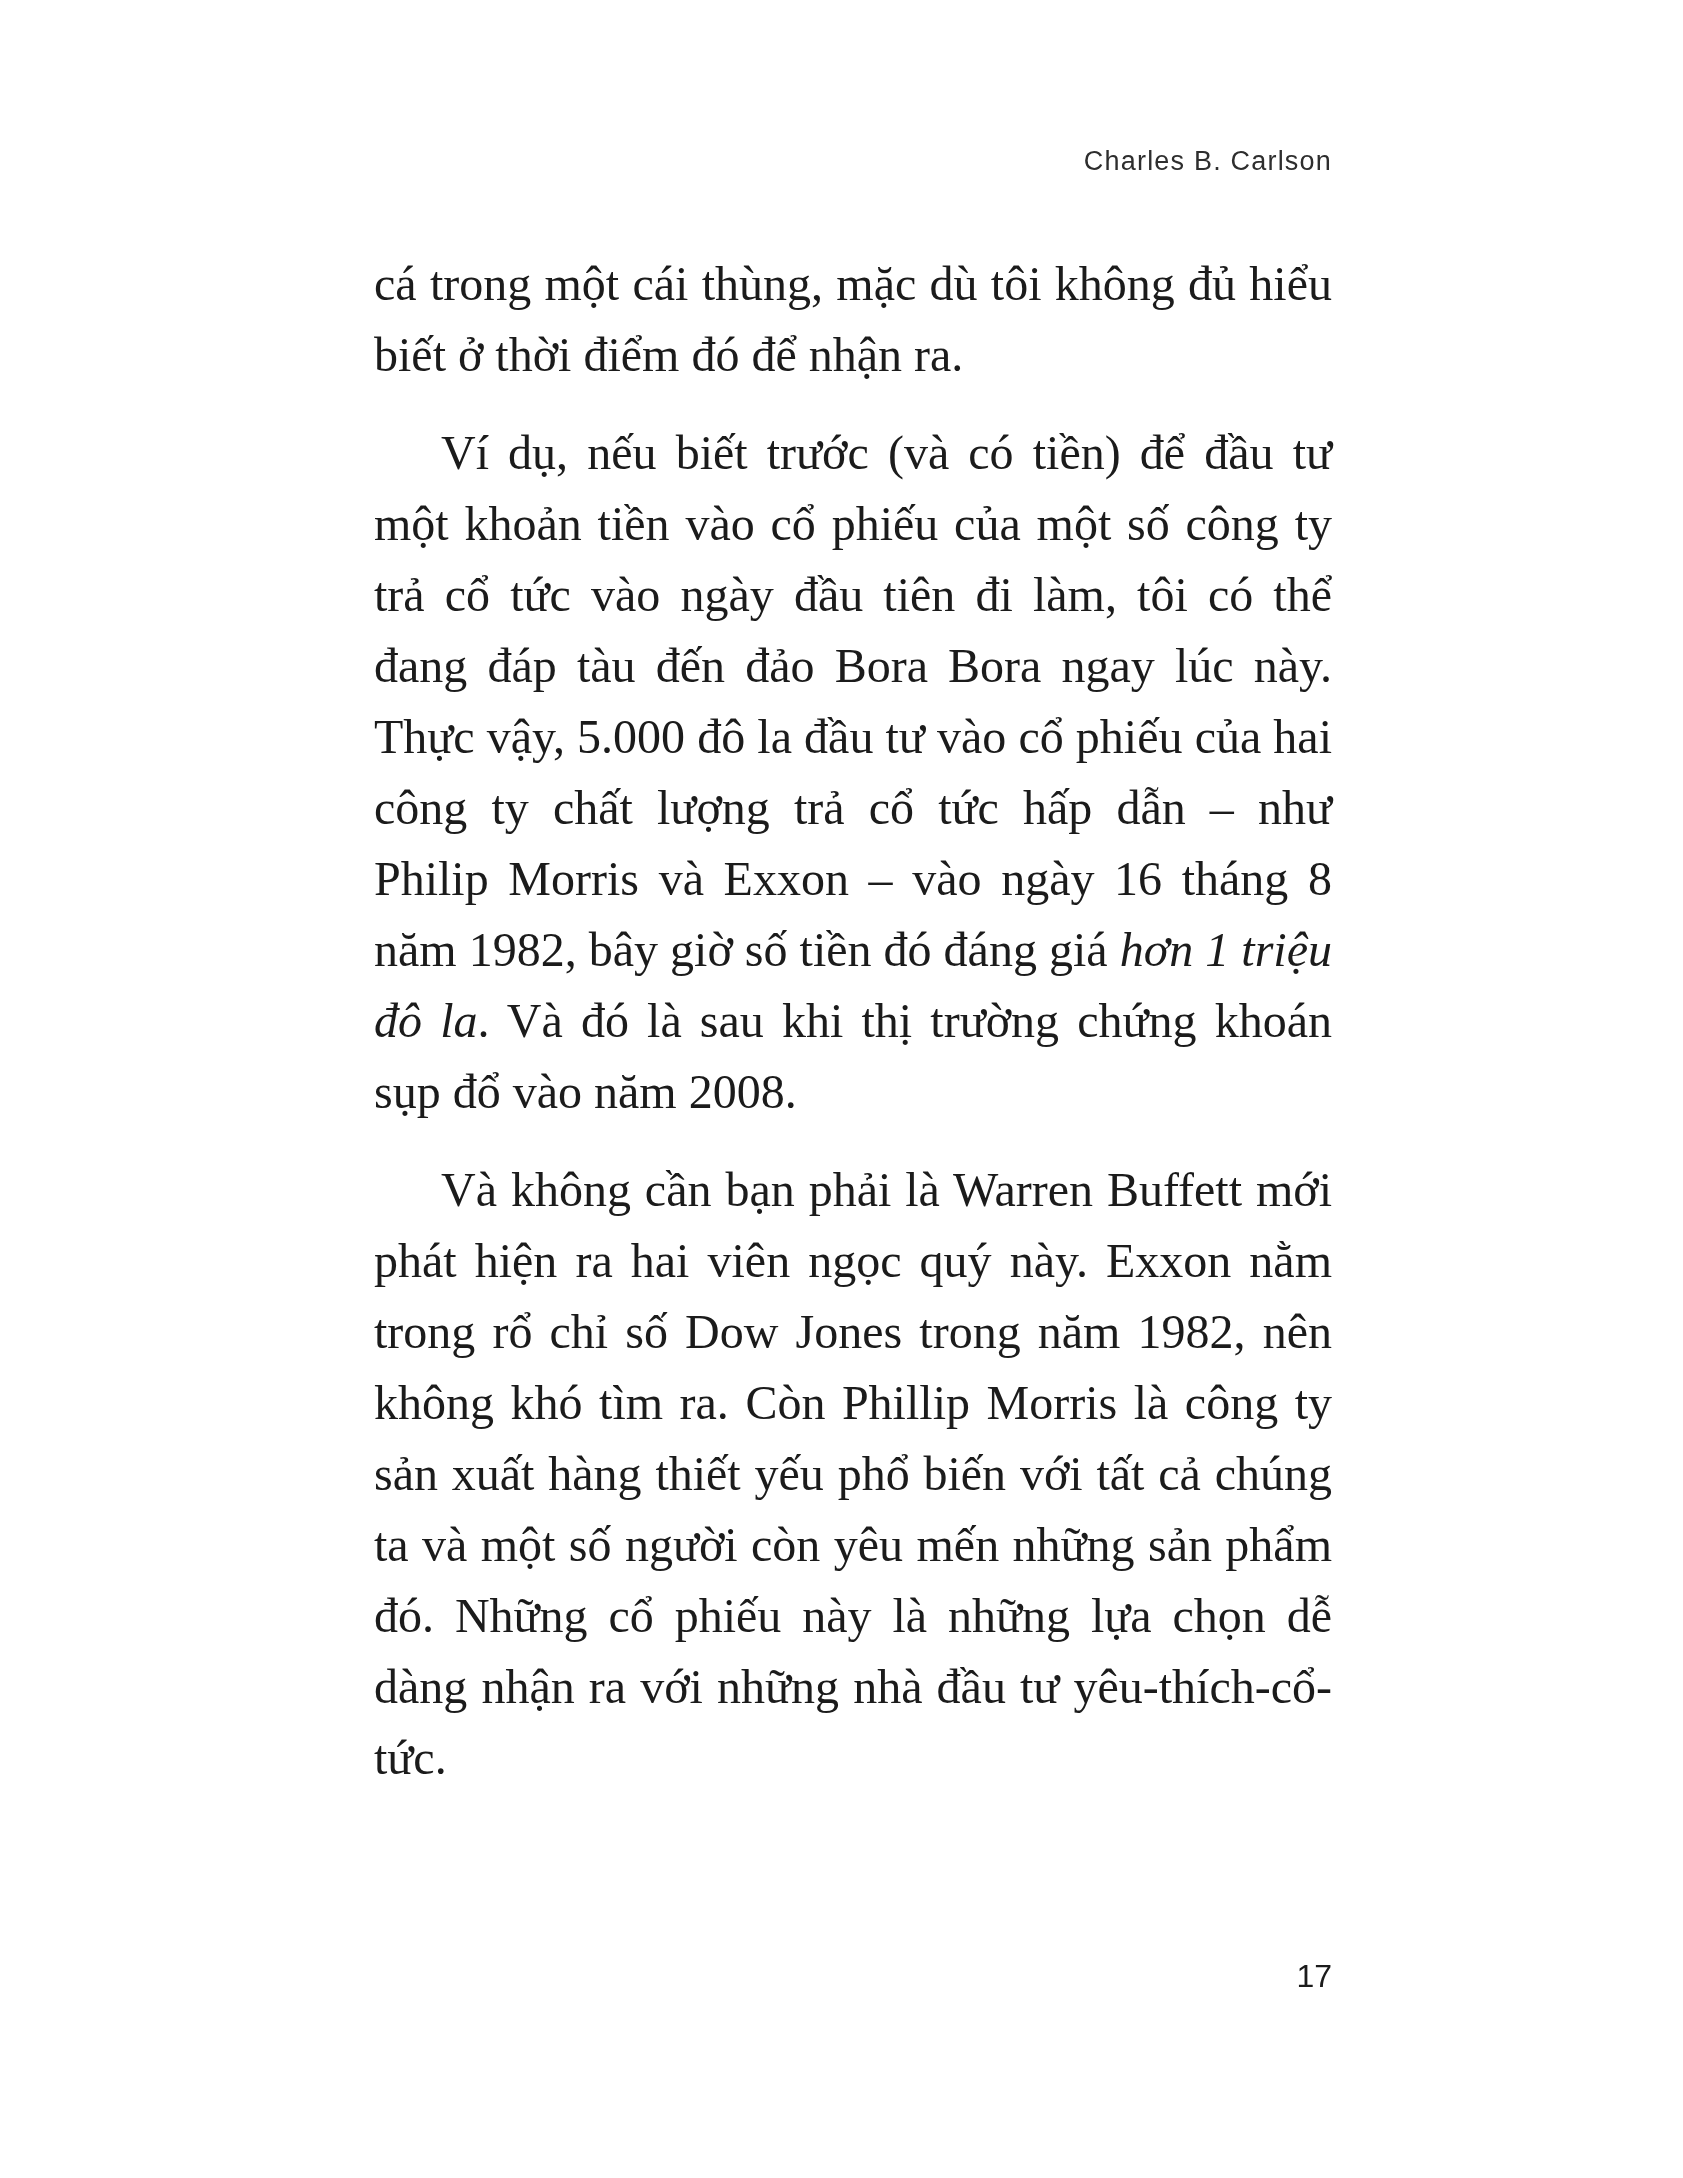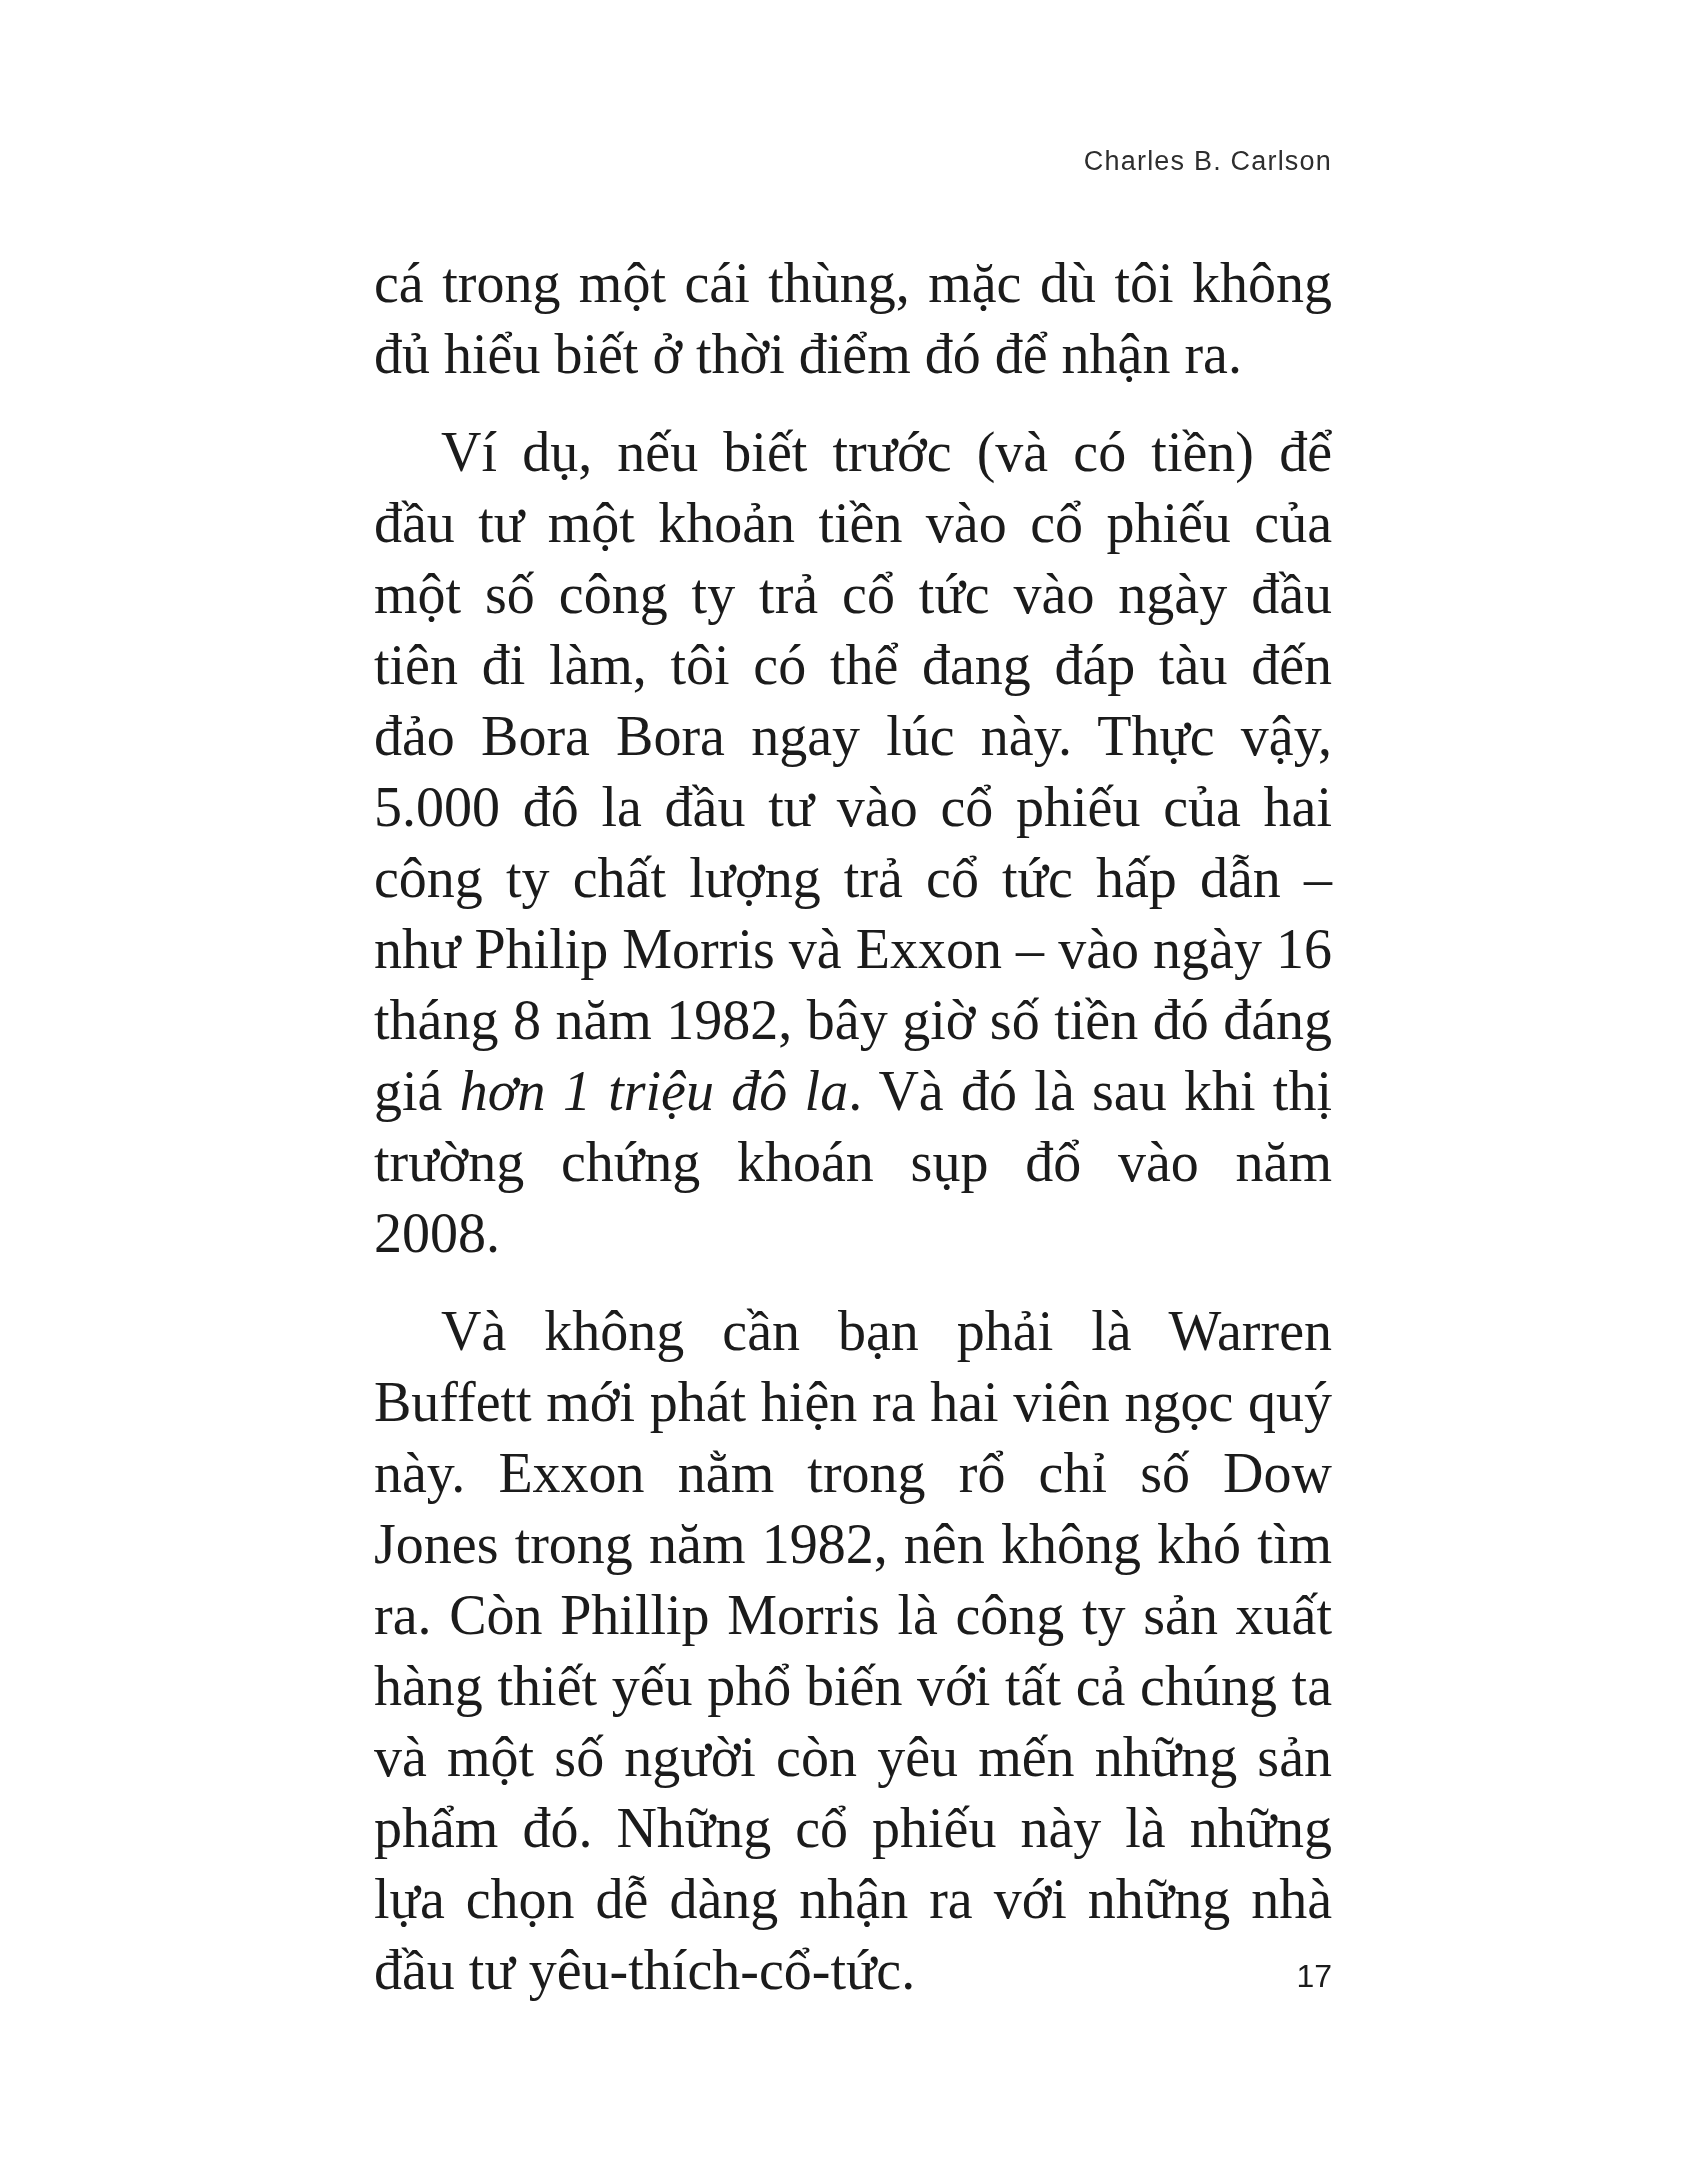--- a/index.html
+++ b/index.html
@@ -25,21 +25,21 @@
     text-align: right;
     font-family: "Liberation Sans", sans-serif;
     font-size: 27px;
     font-weight: 400;
     letter-spacing: 1.2px;
     color: #2e2e2e;
   }
   .body-text {
     margin-top: 71px;
     font-family: "Liberation Serif", "DejaVu Serif", serif;
-    font-size: 56px;
+    font-size: 48px;
     line-height: 71px;
     text-align: justify;
     color: #1b1b1b;
   }
   .body-text p {
     margin: 0 0 27px 0;
   }
   .body-text p.indent {
     text-indent: 67px;
   }

